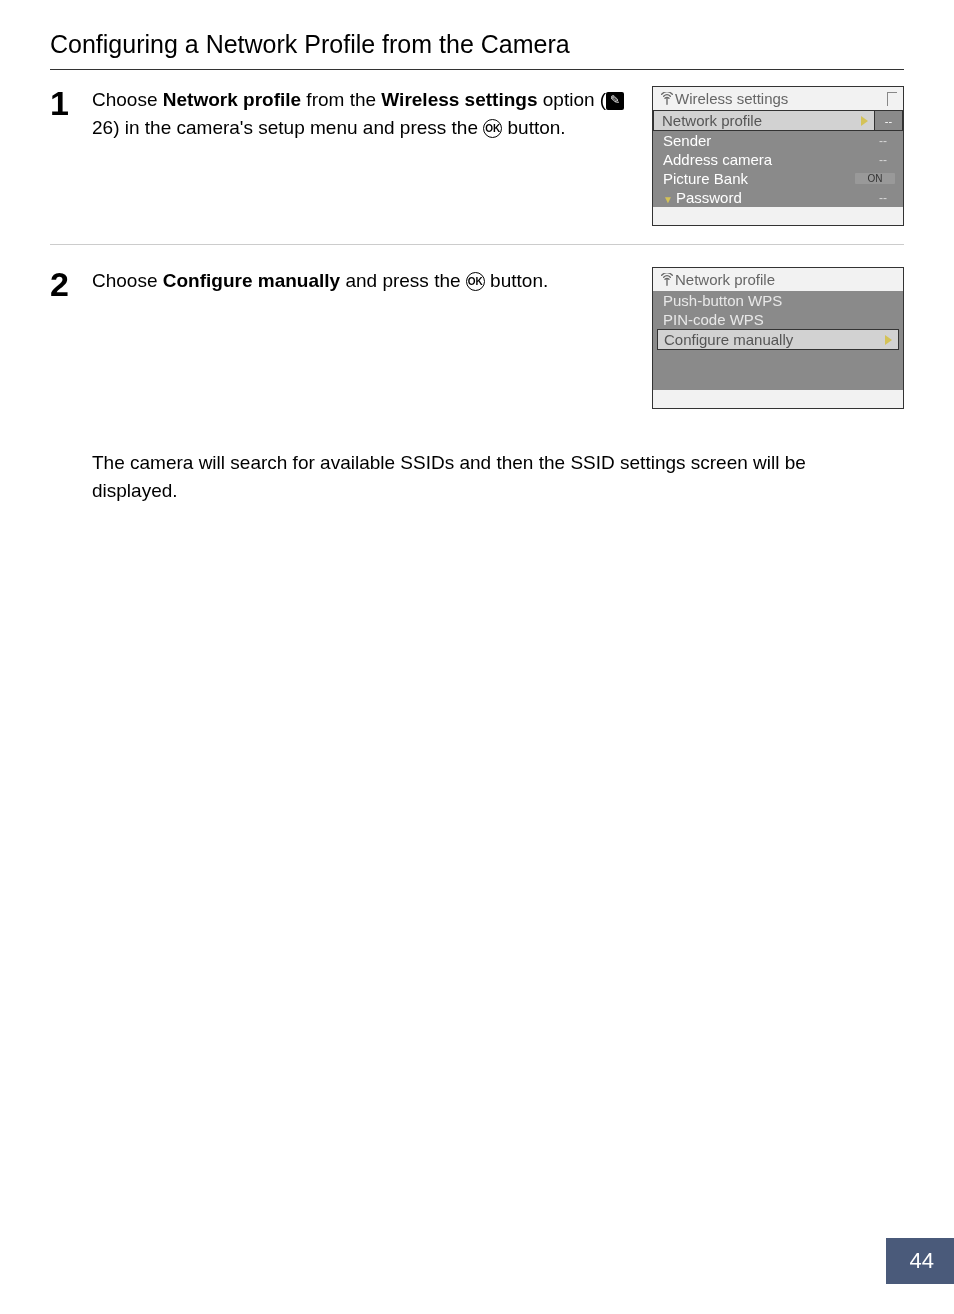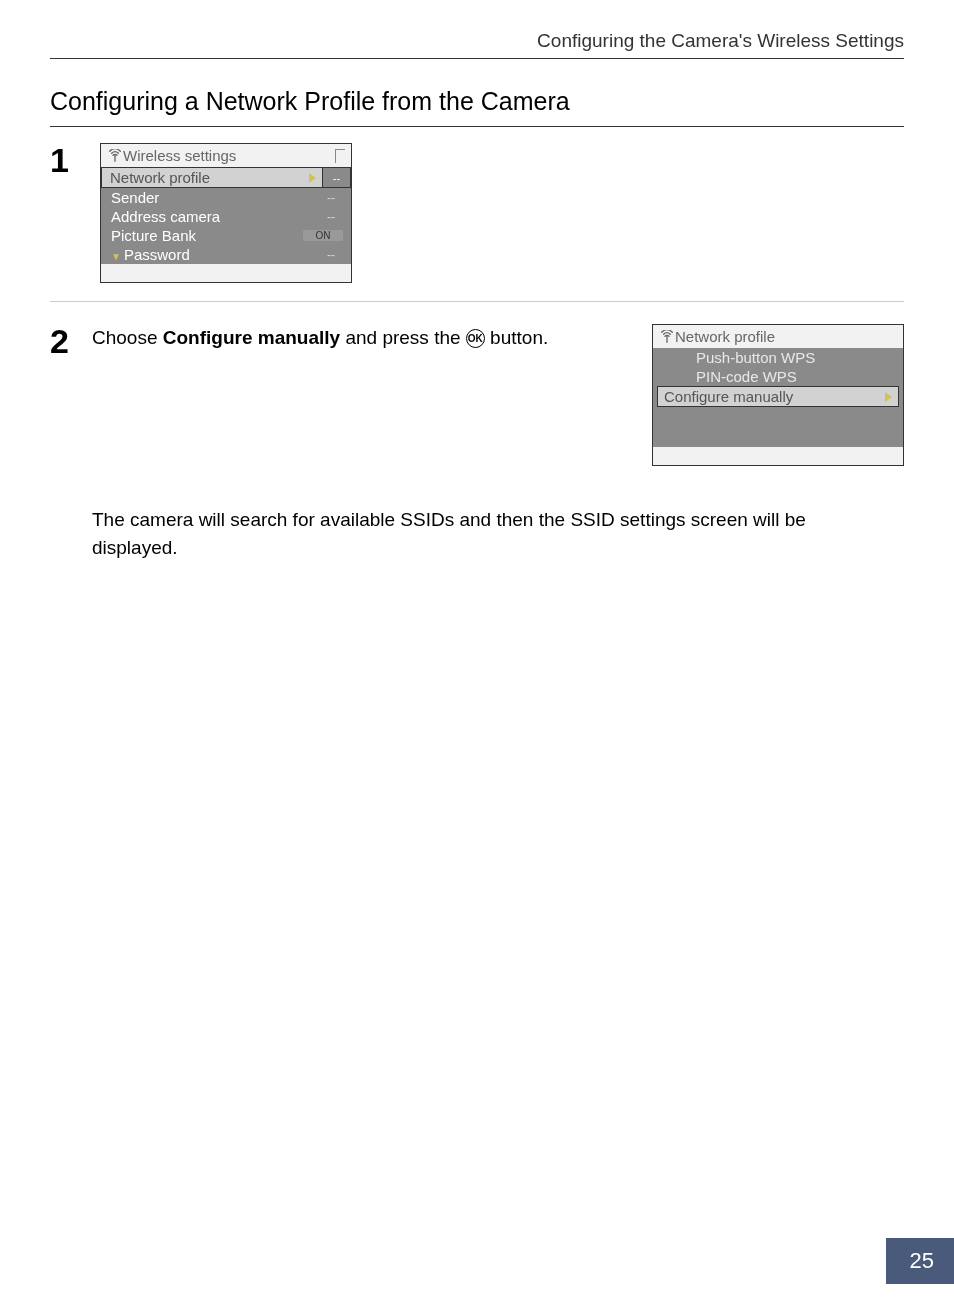--- a/index.html
+++ b/index.html
@@ -134,21 +134,20 @@
       border: 1px solid #888;
       border-bottom: none;
       border-right: none;
     }
     
     
     .cs2-body { background: #8a8a8a; padding-bottom: 40px; }
     .cs2-row {
       padding: 1px 10px;
       color: #e8e8e8;
-      margin-left: 33px;
     }
     .cs2-row-sel {
       border: 1.5px solid #333;
       background: #d2d2d2;
       color: #555;
       margin: 0 4px;
       padding: 0 6px 0 6px;
       display: flex;
       justify-content: space-between;
       align-items: center;
@@ -268,25 +267,27 @@
       font-size: 10px;
       position: absolute;
       top: 0; left: 3px;
       font-weight: bold;
     }
   </style>
 </head>
 <body>
 
 <div class="page">
-  <div class="header-line">Configuring the Camera's Wireless Settings</div>
   <div class="section-title">Configuring a Network Profile from the Camera</div>
 
   <div class="step">
     <div class="step-num">1</div>
+    <div class="step-body">
+      <span>Choose </span><b>Network profile</b><span> from the </span><b>Wireless settings</b><span> option (</span><span class="ref-icon">✎</span> <span>26</span><span>) in the camera's setup menu and press the </span><span class="ok-icon">OK</span><span> button.</span>
+    </div>
     <div class="screen">
       <div class="camera-screen">
         <div class="cs-header">
           <svg class="wifi-svg" viewBox="0 0 24 20">
               <path d="M12 18 L12 8 M7 6 Q12 1 17 6 M4 3 Q12 -5 20 3 M9 9 Q12 6 15 9" stroke="#666" stroke-width="2" fill="none" stroke-linecap="round"></path>
             </svg>
           <span>Wireless settings</span>
           <span class="header-right-icon"></span>
         </div>
         <div class="cs-body">
@@ -349,13 +350,13 @@
     </div>
   </div>
 
   <div class="substep">
     <div class="step-num">.</div>
     <div class="step-body">The camera will search for available SSIDs and then the SSID settings screen will be displayed.</div>
   </div>
 
 </div>
 
-<div class="page-number">25</div>
+<div class="page-number">44</div>
 
 </body></html>

